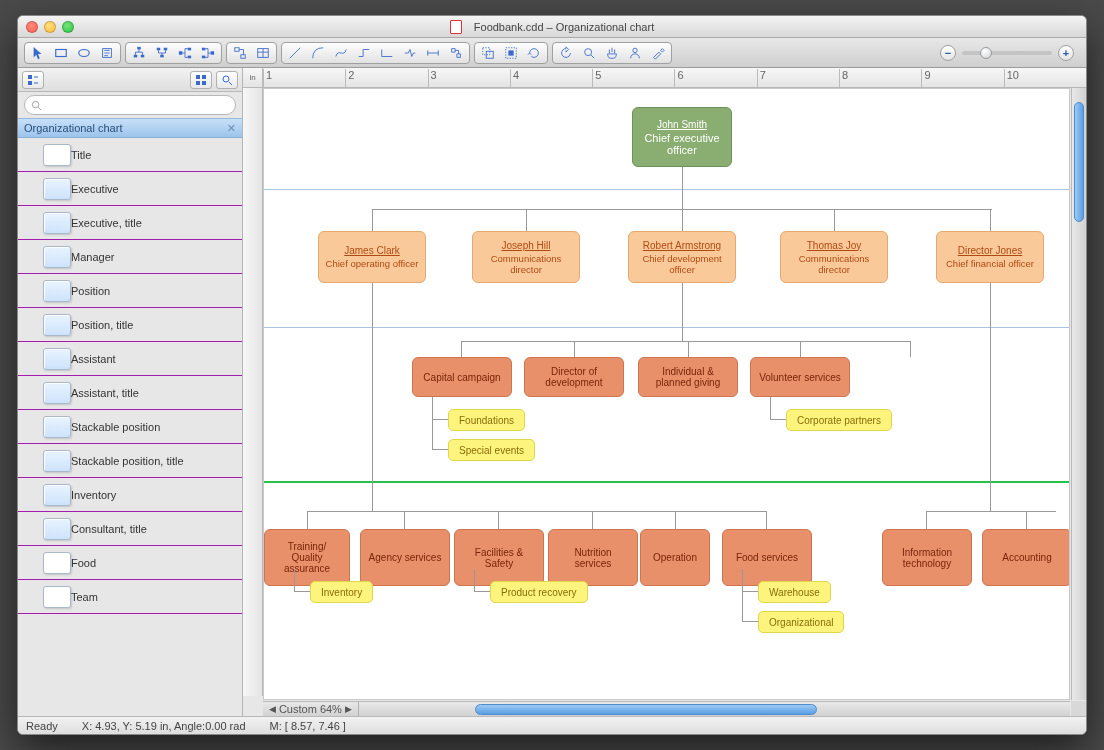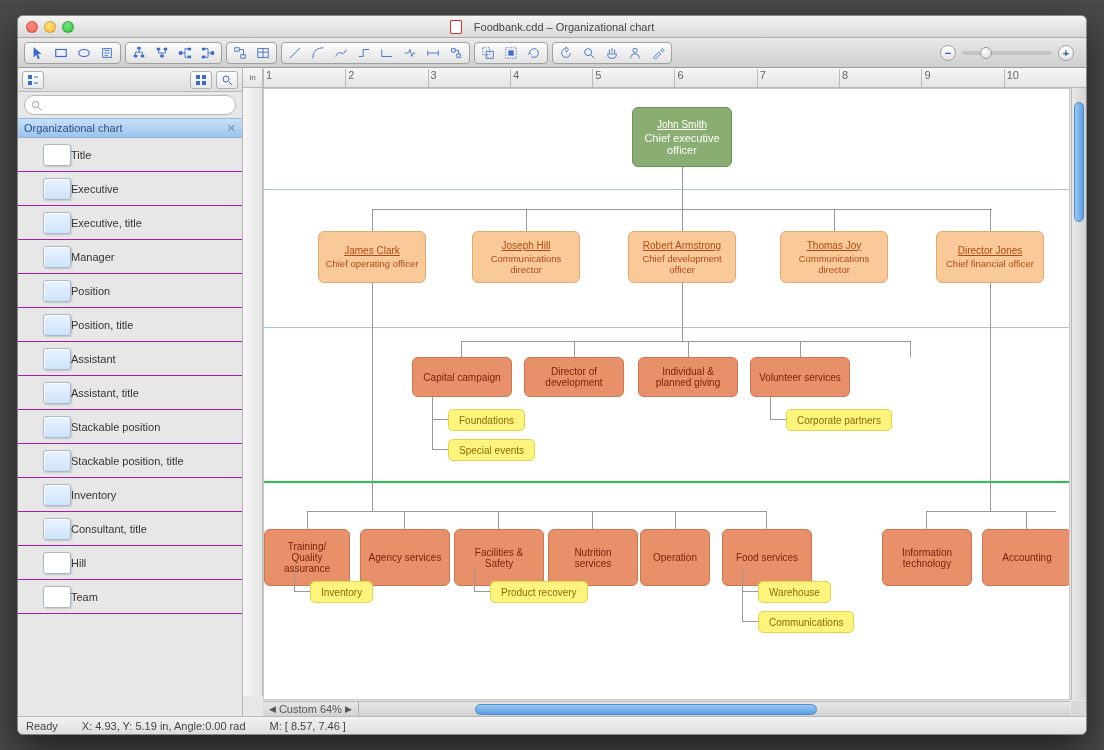--- a/index.html
+++ b/index.html
@@ -332,21 +332,21 @@
         <div class="sitem">
             <div class="thumb"></div>
             <span>Inventory</span>
           </div>
         <div class="sitem">
             <div class="thumb"></div>
             <span>Consultant, title</span>
           </div>
         <div class="sitem t0">
             <div class="thumb"></div>
-            <span>Hill</span>
+            <span>Food</span>
           </div>
         <div class="sitem t0">
             <div class="thumb"></div>
             <span>Team</span>
           </div>
       </div>
     </div>
 
     <div class="canvas-area">
       <div class="ruler-corner">in</div>
@@ -453,21 +453,21 @@
           <div class="conn" style="left:30px;top:502px;width:16px;height:1px"></div>
           <div class="conn" style="left:210px;top:480px;width:1px;height:22px"></div>
           <div class="conn" style="left:210px;top:502px;width:16px;height:1px"></div>
           <div class="conn" style="left:478px;top:480px;width:1px;height:52px"></div>
           <div class="conn" style="left:478px;top:502px;width:16px;height:1px"></div>
           <div class="conn" style="left:478px;top:532px;width:16px;height:1px"></div>
 
           <div class="node asst" style="left:46px;top:492px">Inventory</div>
           <div class="node asst" style="left:226px;top:492px">Product recovery</div>
           <div class="node asst" style="left:494px;top:492px">Warehouse</div>
-          <div class="node asst" style="left:494px;top:522px">Communications</div>
+          <div class="node asst" style="left:494px;top:522px">Organizational</div>
         </div>
       </div>
 
       <div class="scroll-v">
           <div class="thumb-s"></div>
         </div>
       <div class="scroll-h">
         <div class="zoom-box">◀ <span>Custom 64%</span> ▶</div>
         <div class="track">
             <div class="thumb-s"></div>

